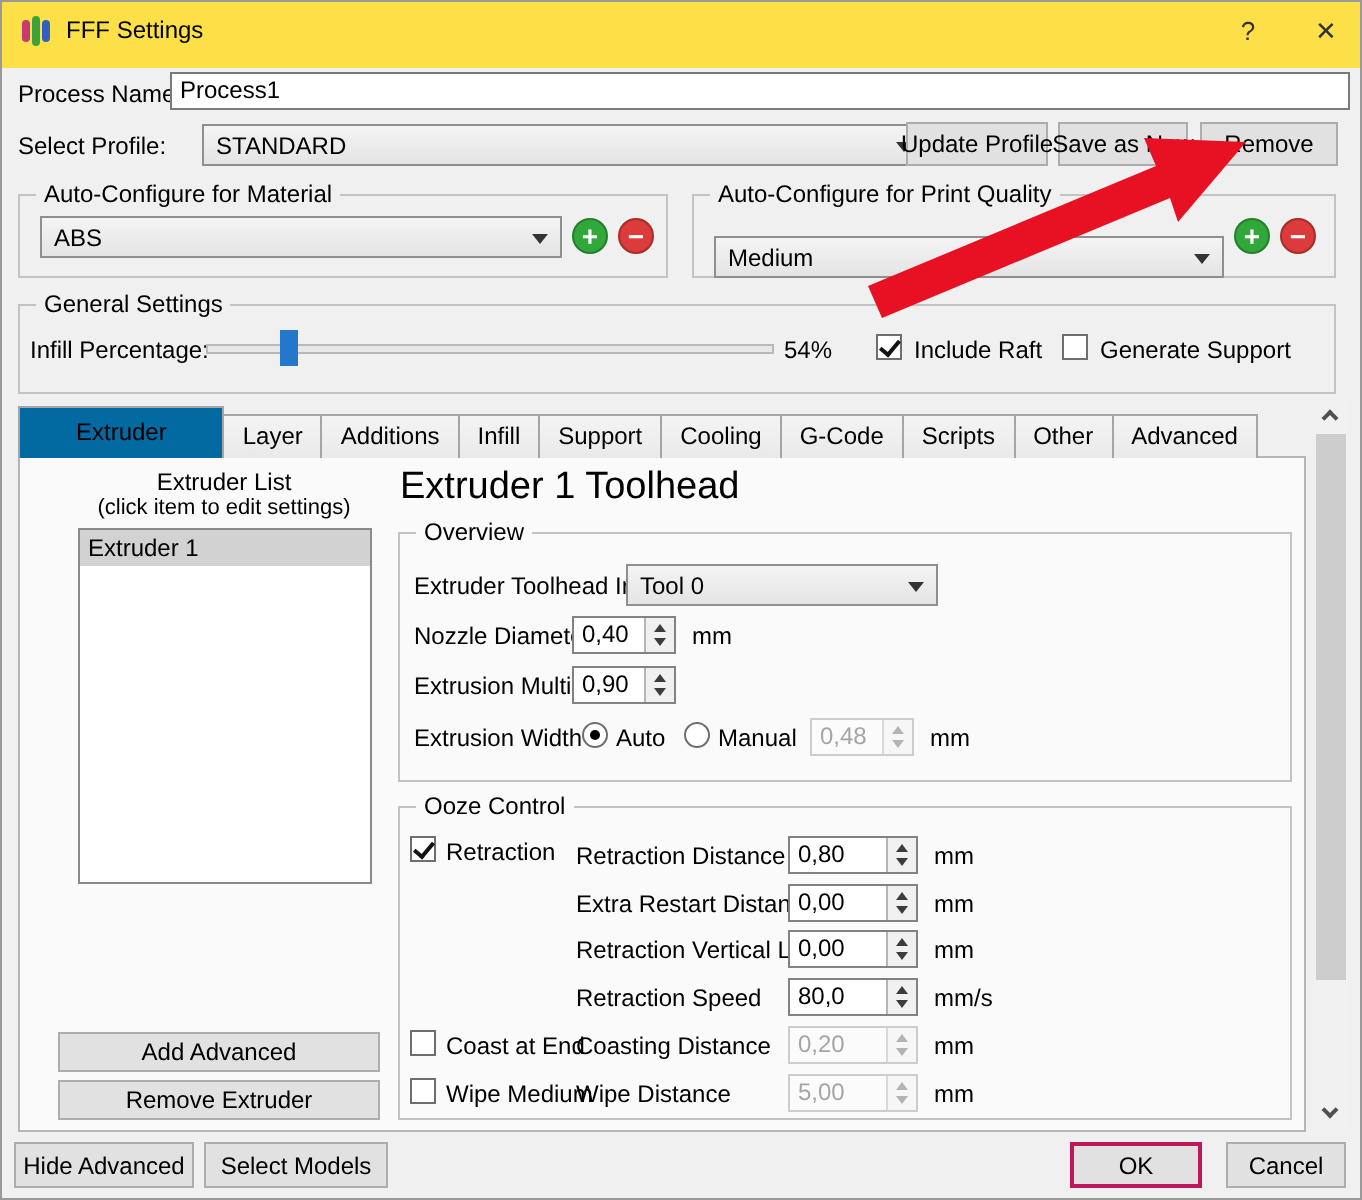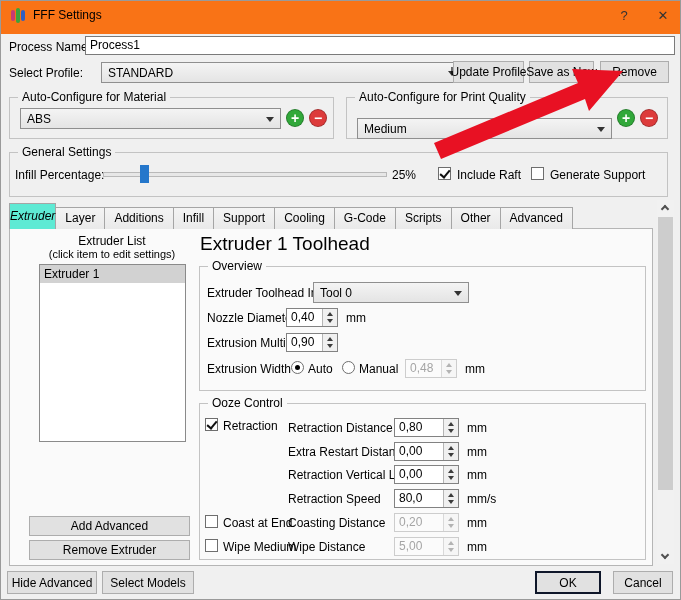--- a/index.html
+++ b/index.html
@@ -1,32 +1,32 @@
 <!DOCTYPE html>
 <html><head>
 <meta charset="utf-8">
 <style>
   * { margin:0; padding:0; box-sizing:border-box; font-family:"Liberation Sans", sans-serif; }
   html,body { width:681px; height:600px; background:#ccc; }
   #win { position:relative; width:681px; height:600px; background:#f0f0f0; border:1px solid #9a9a9a; overflow:hidden; font-size:12px; color:#000; }
   .lbl { position:absolute; white-space:nowrap; font-size:12px; color:#000; }
 
   
-  .titlebar { position:absolute; left:0; top:0; width:100%; height:33px; background:#f97316; }
+  .titlebar { position:absolute; left:0; top:0; width:100%; height:33px; background:#fde047; }
   .app-icon { position:absolute; left:9px; top:6px; width:16px; height:16px; }
   .app-icon i { position:absolute; border-radius:2px; }
   .tbtn { position:absolute; top:0; height:29px; width:36px; text-align:center; line-height:29px; font-size:13px; color:#333; }
   .title-text { position:absolute; left:32px; top:0; line-height:29px; font-size:12px; }
 
   
   .edit { position:absolute; background:#fff; border:1px solid #7a7a7a; padding:0 4px; font-size:12px; line-height:17px; }
   .combo { position:absolute; background:linear-gradient(#f4f4f4,#e4e4e4); border:1px solid #8f8f8f; font-size:12px; display:flex; align-items:center; padding:0 20px 0 6px; white-space:nowrap; overflow:hidden; }
   .combo .arr { position:absolute; right:6px; top:50%; margin-top:-2px; width:0; height:0; border-left:4px solid transparent; border-right:4px solid transparent; border-top:5px solid #333; }
   .btn { position:absolute; background:#e1e1e1; border:1px solid #adadad; font-size:12px; display:flex; align-items:center; justify-content:center; white-space:nowrap; }
-  .btn.focus-default { border:2px solid #0f172a; }
+  .btn.focus-default { border:2px solid #be185d; }
   .group { position:absolute; border:1px solid #c3c3c3; }
   .group .gtitle { position:absolute; top:-8px; left:8px; padding:0 4px; font-size:12px; white-space:nowrap; }
   .on-gray .gtitle { background:#f0f0f0; }
   .on-pane .gtitle { background:#fafafa; }
 
   .cb { position:absolute; width:13px; height:13px; background:#fff; border:1px solid #6e6e6e; }
   .cb.checked::after { content:""; position:absolute; left:3px; top:0px; width:4px; height:8px; border-right:2px solid #111; border-bottom:2px solid #111; transform:rotate(40deg); }
   .radio { position:absolute; width:13px; height:13px; background:#fff; border:1px solid #6e6e6e; border-radius:50%; }
   .radio.sel::after { content:""; position:absolute; left:3px; top:3px; width:5px; height:5px; background:#000; border-radius:50%; }
 
@@ -45,21 +45,21 @@
   .add { background:#31a83a; }
   .rem { background:#dd3b3b; }
 
   
   .slider-track { position:absolute; background:#e7e7e7; border:1px solid #b9b9b9; }
   .slider-handle { position:absolute; background:#2577cb; }
 
   
   .tabbar { position:absolute; left:8px; top:203px; height:25px; display:flex; align-items:flex-end; z-index:3; }
   .tab { border:1px solid #a5a5a5; border-bottom:none; background:linear-gradient(#f4f4f4,#e9e9e9); padding:3px 9px 4px; font-size:12px; margin-right:-1px; white-space:nowrap; }
-  .tab.active { background:#5eead4; padding:5px 0 6px; position:relative; z-index:4;font-style:italic; }
+  .tab.active { background:#0369a1; padding:5px 28px 6px; position:relative; z-index:4; }
   .pane { position:absolute; left:8px; top:227px; width:644px; height:338px; background:#fafafa; border:1px solid #b5b5b5; z-index:1; }
 
   
   .listbox { position:absolute; background:#fff; border:1px solid #8a8a8a; z-index:2; }
   .list-item { height:18px; line-height:18px; padding-left:4px; background:#d2d2d2; font-size:12px; }
 
   
   .sb-track { position:absolute; left:656px; top:199px; width:17px; height:364px; background:#f1f1f1; z-index:2; }
   .sb-btn { position:absolute; left:0; width:17px; height:15px; }
   .chev { position:absolute; left:5px; width:6px; height:6px; border-top:2px solid #505050; border-left:2px solid #505050; }
@@ -118,21 +118,21 @@
   </div>
   <div class="roundbtn add" style="left:616px;top:108px;">+</div>
   <div class="roundbtn rem" style="left:639px;top:108px;">−</div>
 
   <div class="group on-gray" style="left:8px;top:151px;width:659px;height:45px;">
     <span class="gtitle">General Settings</span>
   </div>
   <span class="lbl" style="left:14px;top:167px;">Infill Percentage:</span>
   <div class="slider-track" style="left:102px;top:171px;width:284px;height:5px;"></div>
   <div class="slider-handle" style="left:139px;top:164px;width:9px;height:18px;"></div>
-  <span class="lbl" style="left:391px;top:167px;">25%</span>
+  <span class="lbl" style="left:391px;top:167px;">54%</span>
   <span class="cb checked" style="left:437px;top:166px;"></span>
   <span class="lbl" style="left:456px;top:167px;">Include Raft</span>
   <span class="cb" style="left:530px;top:166px;"></span>
   <span class="lbl" style="left:549px;top:167px;">Generate Support</span>
 
   <div class="tabbar">
     <div class="tab active">Extruder</div>
     <div class="tab">Layer</div>
     <div class="tab">Additions</div>
     <div class="tab">Infill</div>

